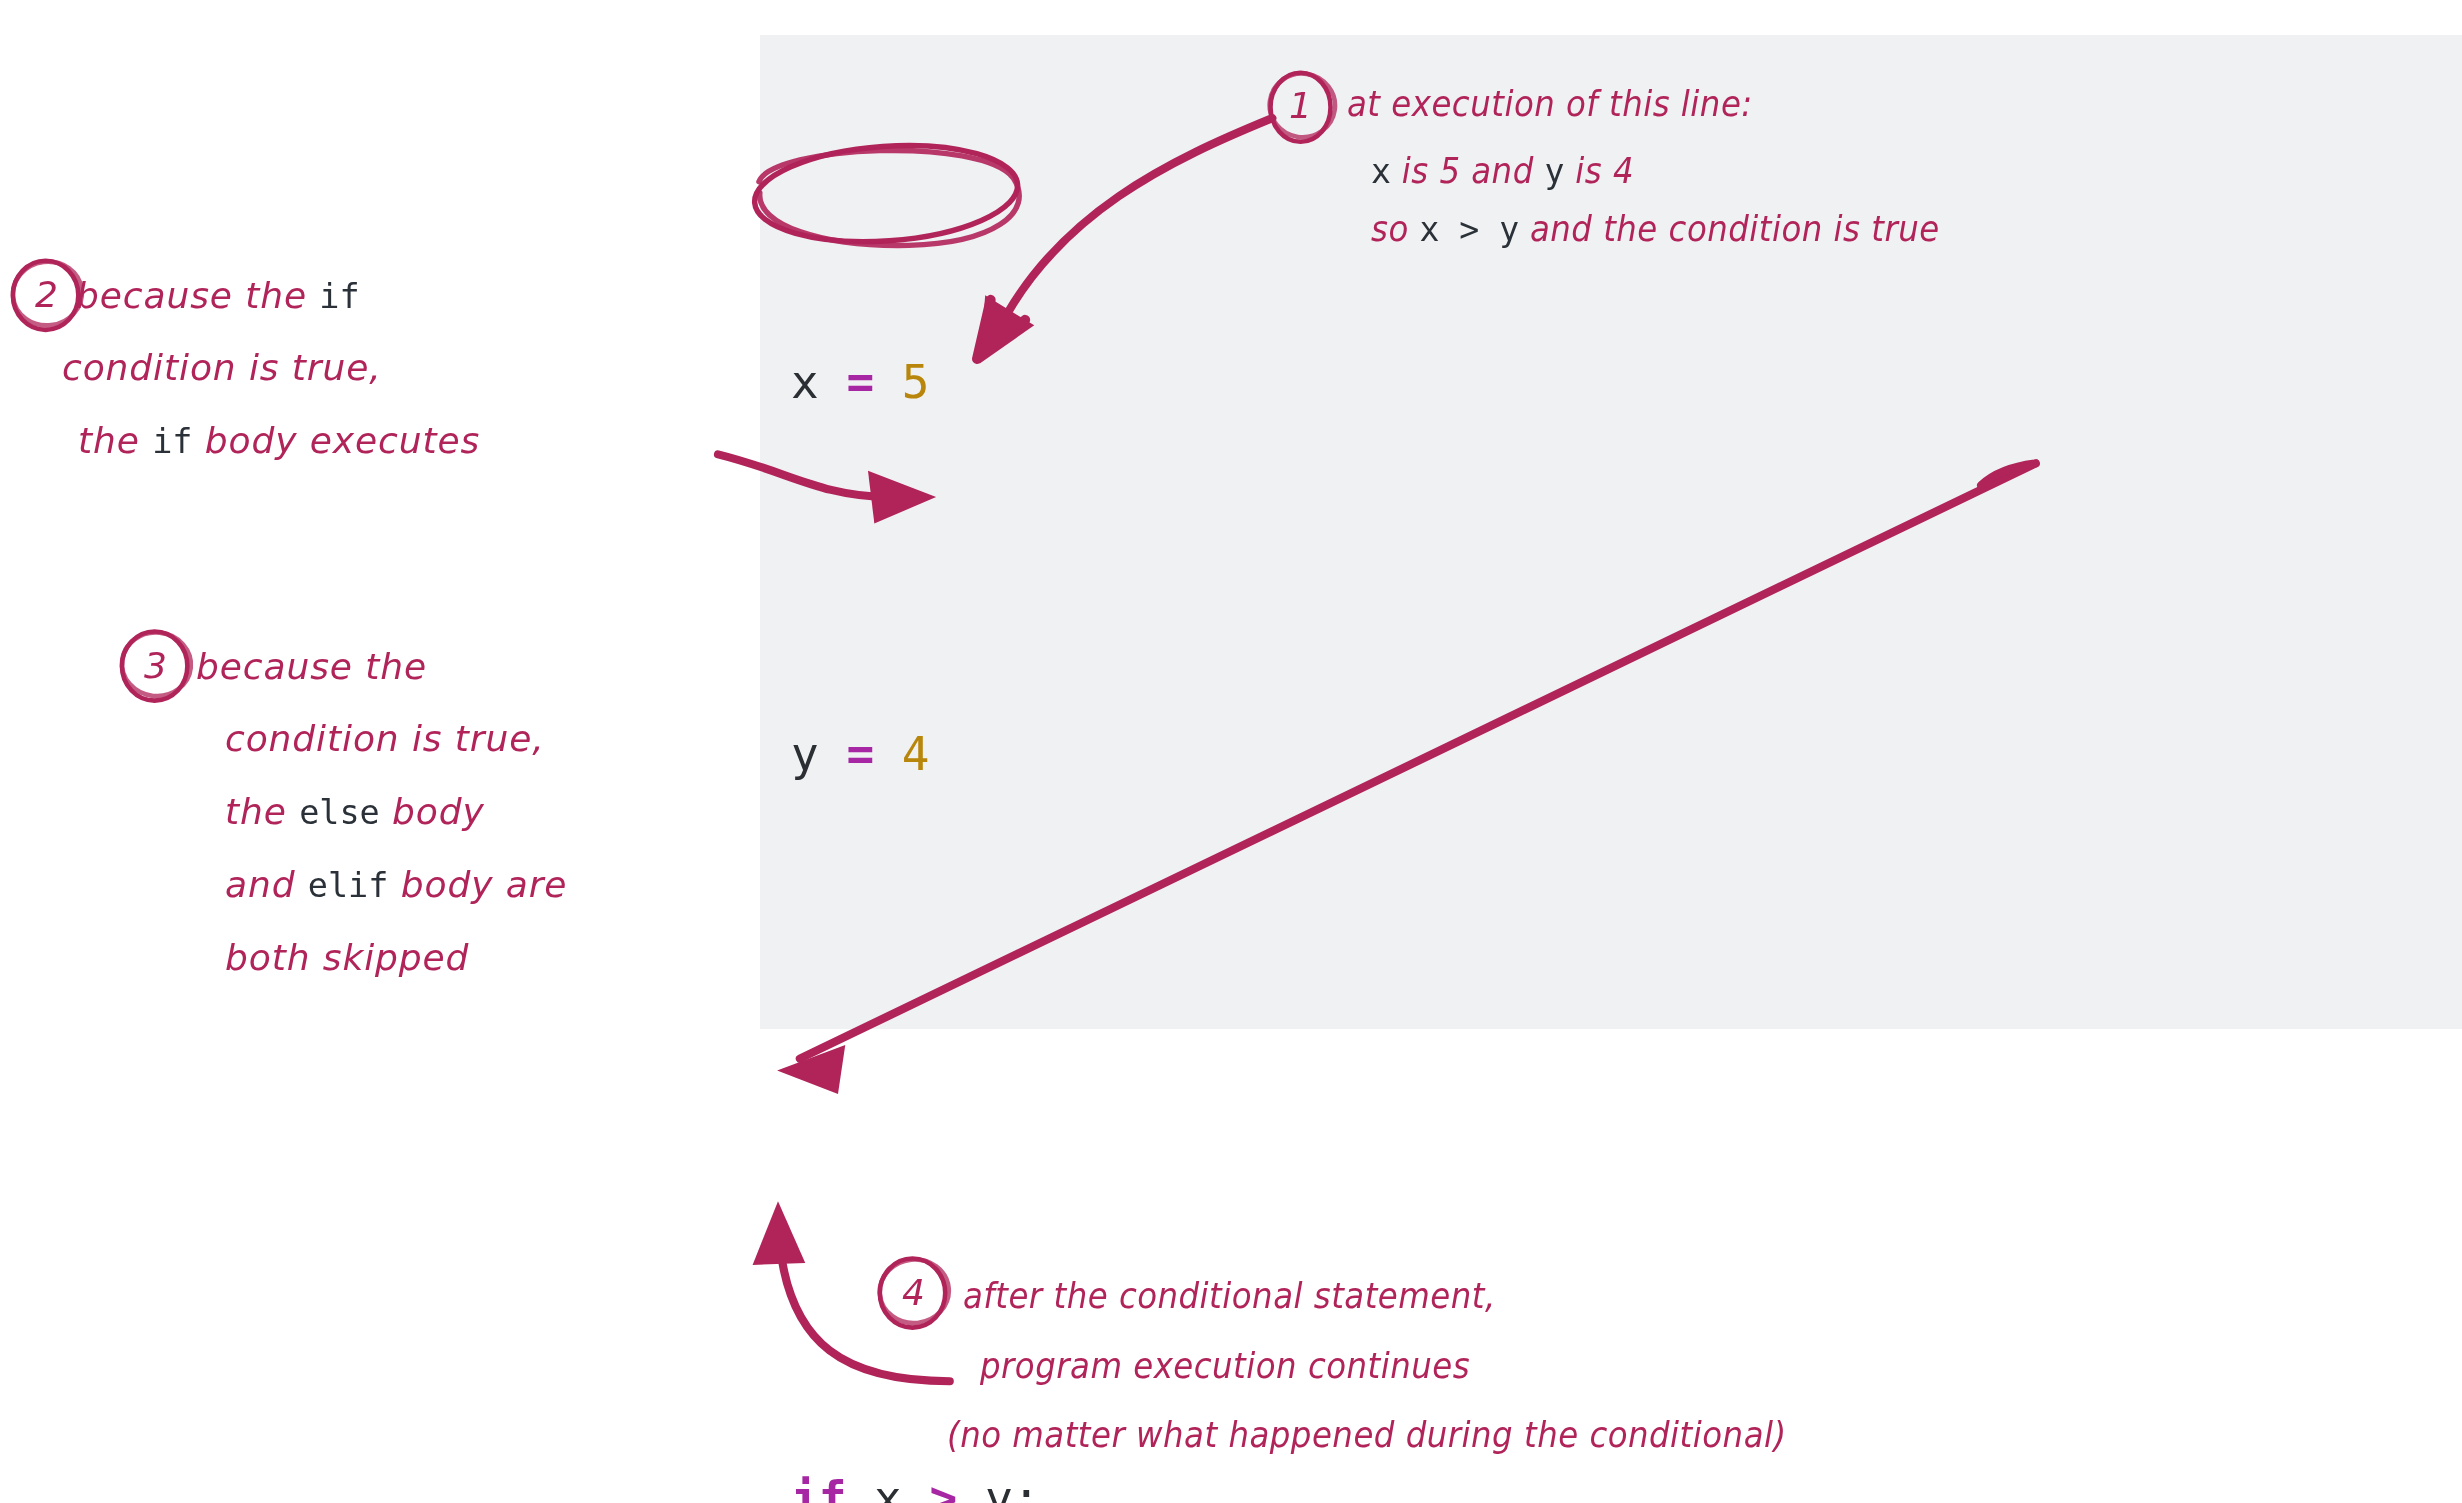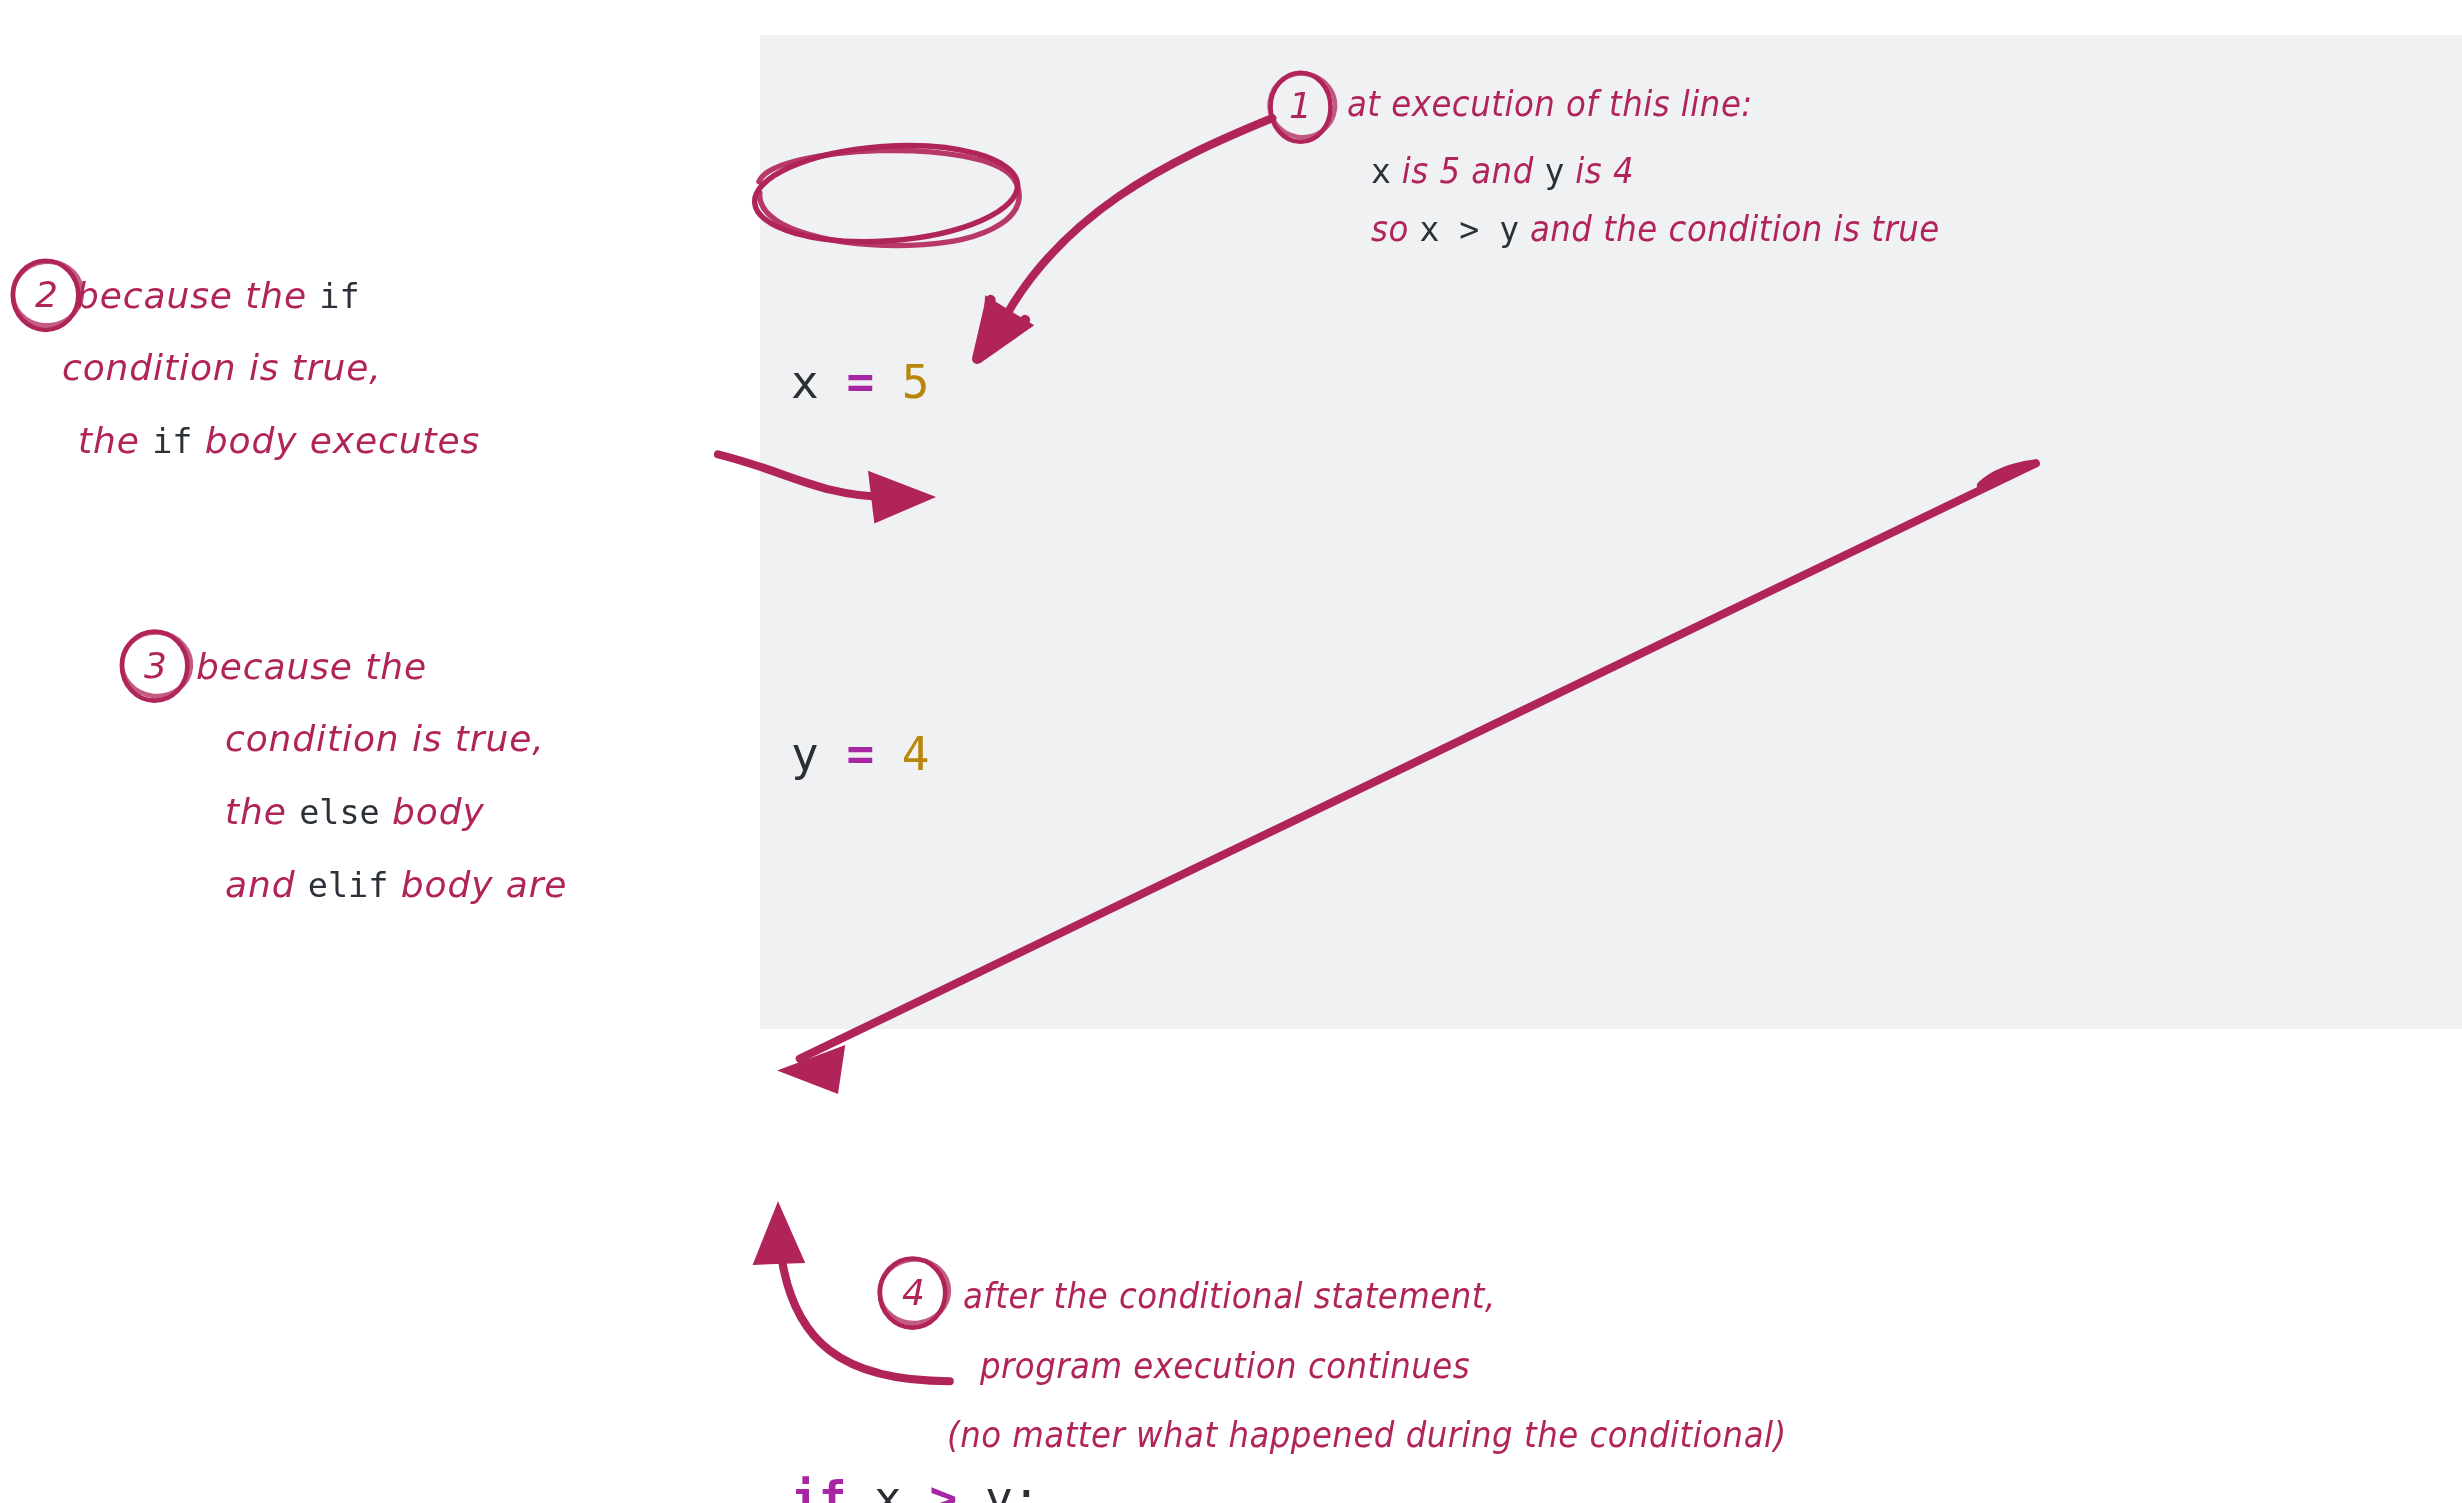--- a/index.html
+++ b/index.html
@@ -190,20 +190,21 @@
   <div class="hand hand-b" style="left:62px; top:334px;">condition is true,</div>
   <div class="hand hand-b" style="left:78px; top:407px;"><span>the </span><span class="mono-in-hand">if</span><span> body executes</span></div>
 
   <div class="circnum" style="left:129px; top:638px;">
     <span class="digit">3</span>
   </div>
   <div class="hand hand-b" style="left:196px; top:633px;">because the</div>
   <div class="hand hand-b" style="left:225px; top:705px;">condition is true,</div>
   <div class="hand hand-b" style="left:225px; top:778px;"><span>the </span><span class="mono-in-hand">else</span><span> body</span></div>
   <div class="hand hand-b" style="left:225px; top:851px;"><span>and </span><span class="mono-in-hand">elif</span><span> body are</span></div>
+  <div class="hand hand-b" style="left:225px; top:924px;">both skipped</div>
 
   <div class="circnum" style="left:887px; top:1265px;">
     <span class="digit">4</span>
   </div>
   <div class="hand hand-a" style="left:963px; top:1263px;">after the conditional statement,</div>
   <div class="hand hand-a" style="left:963px; top:1333px;margin-left:17px;">program execution continues</div>
   <div class="hand hand-a" style="left:947px; top:1402px;">(no matter what happened during the conditional)</div>
 
 </div>
 

